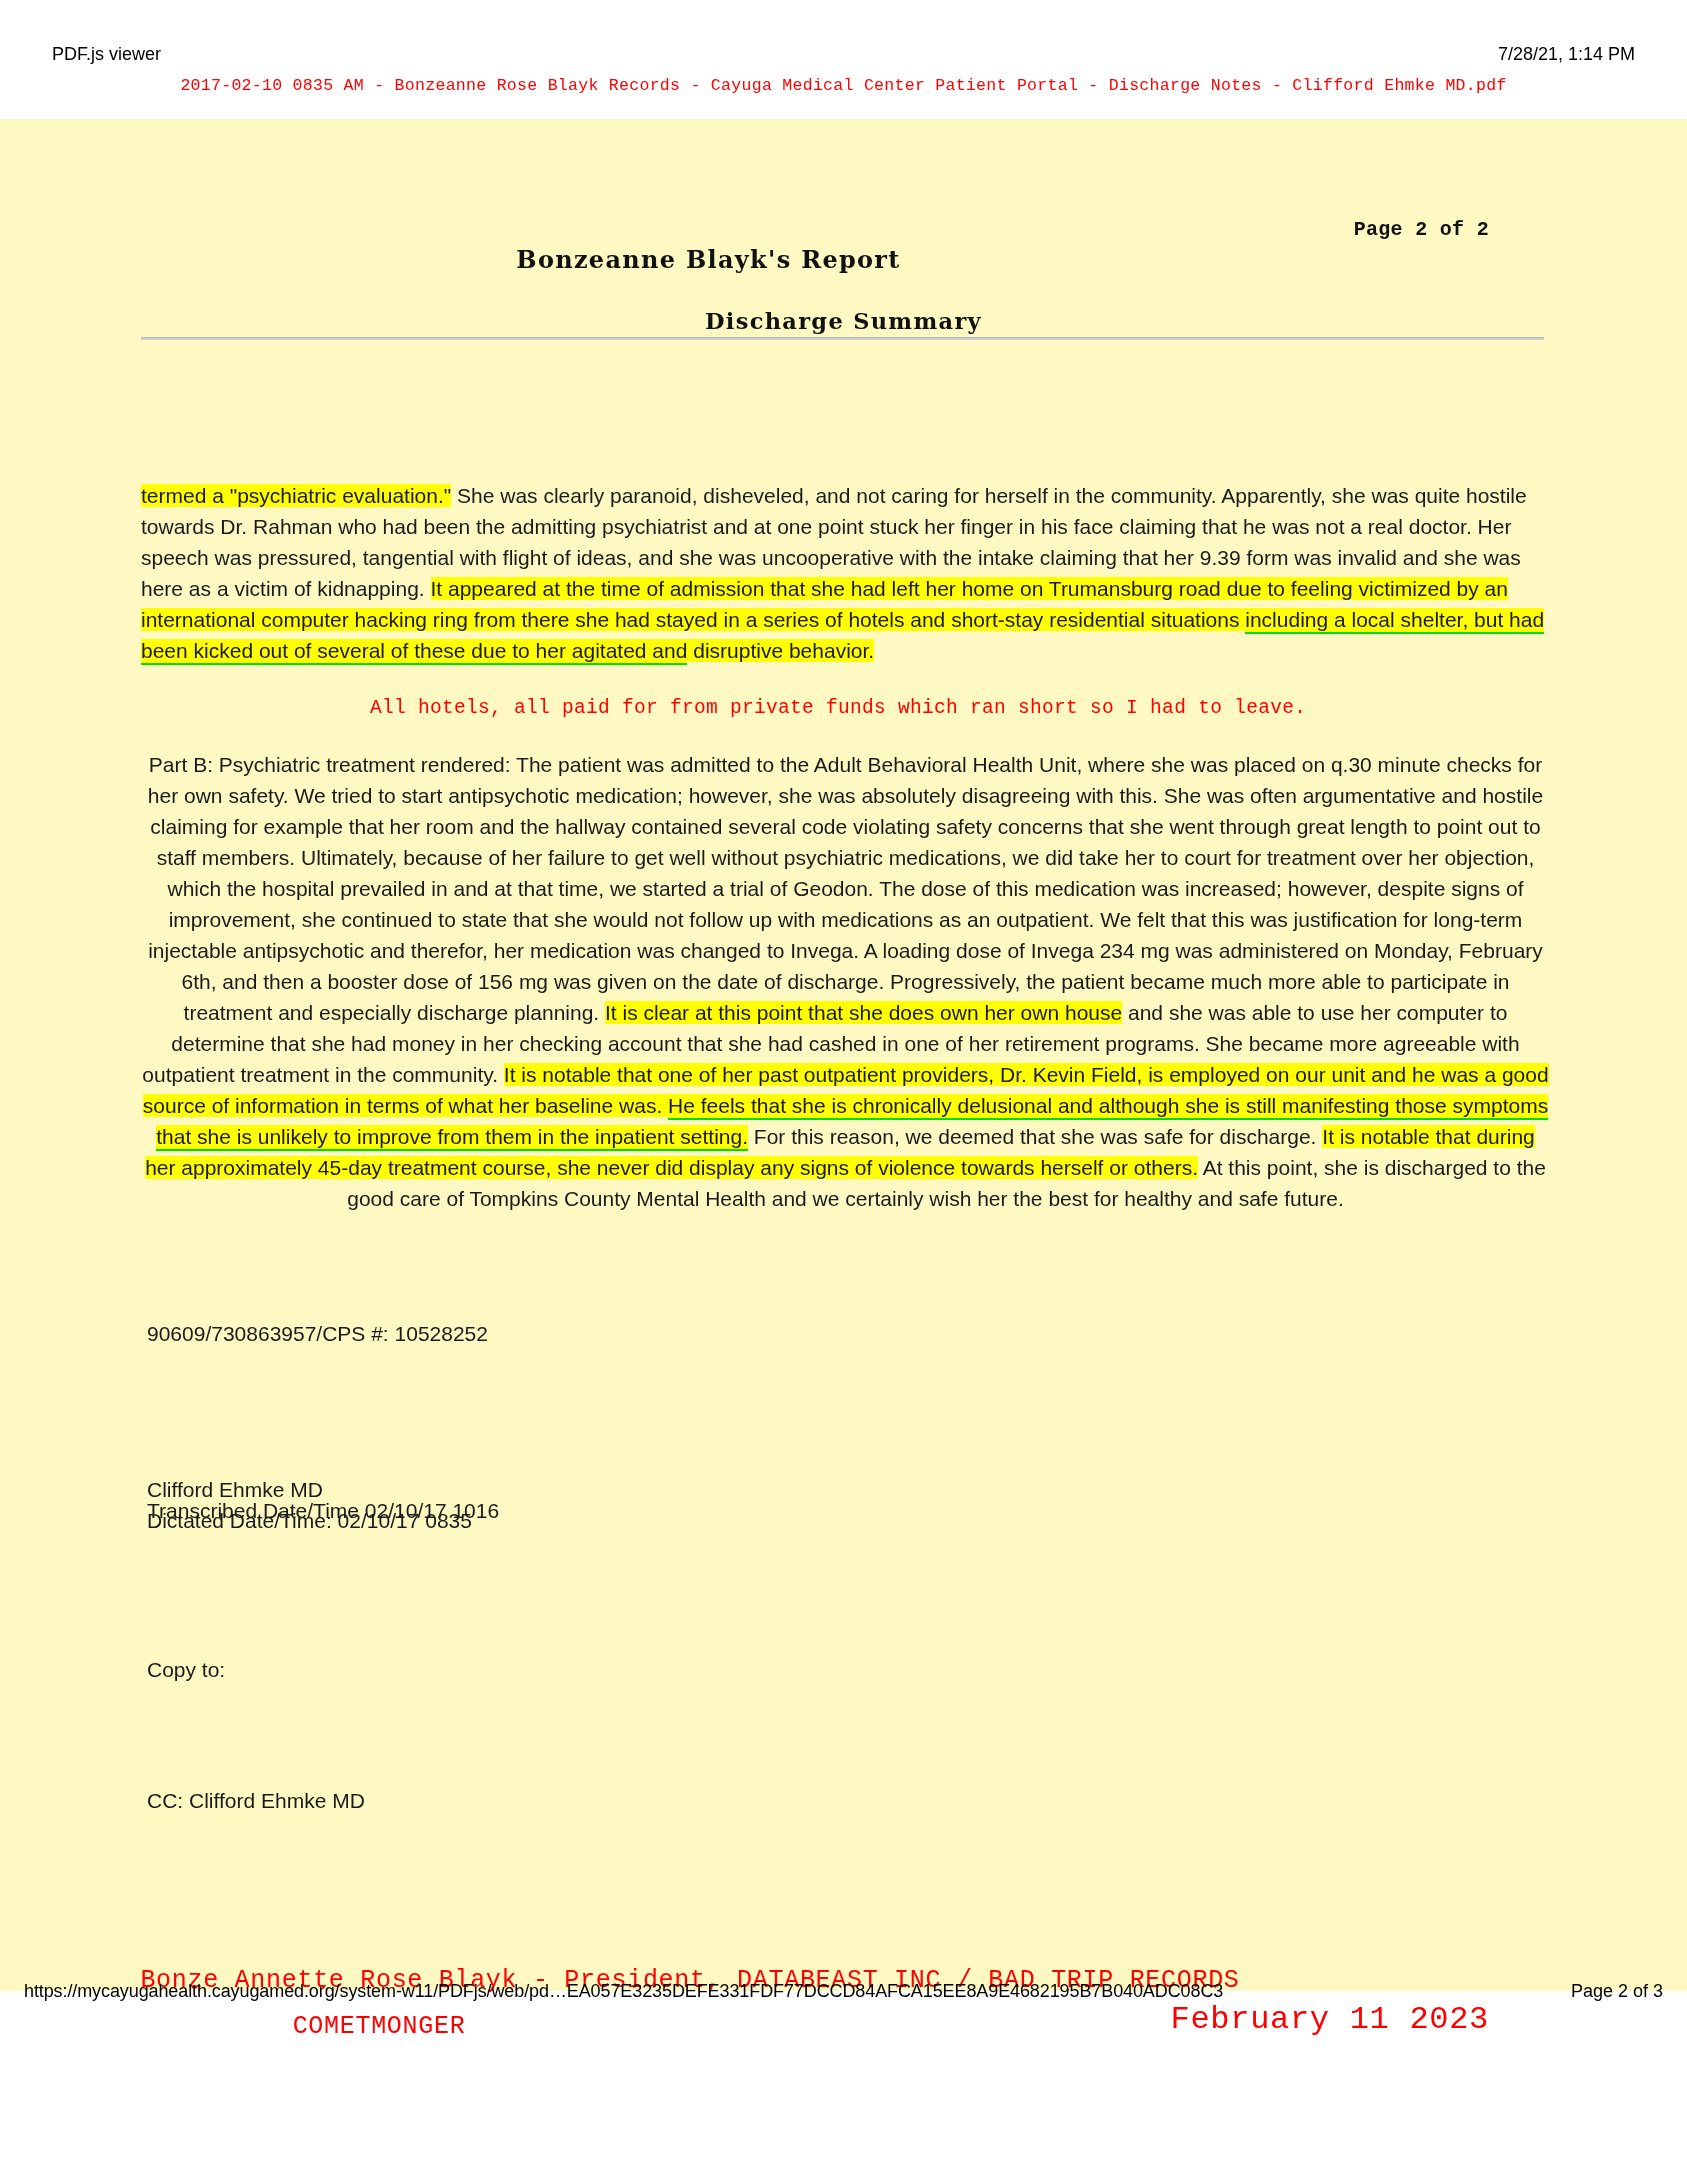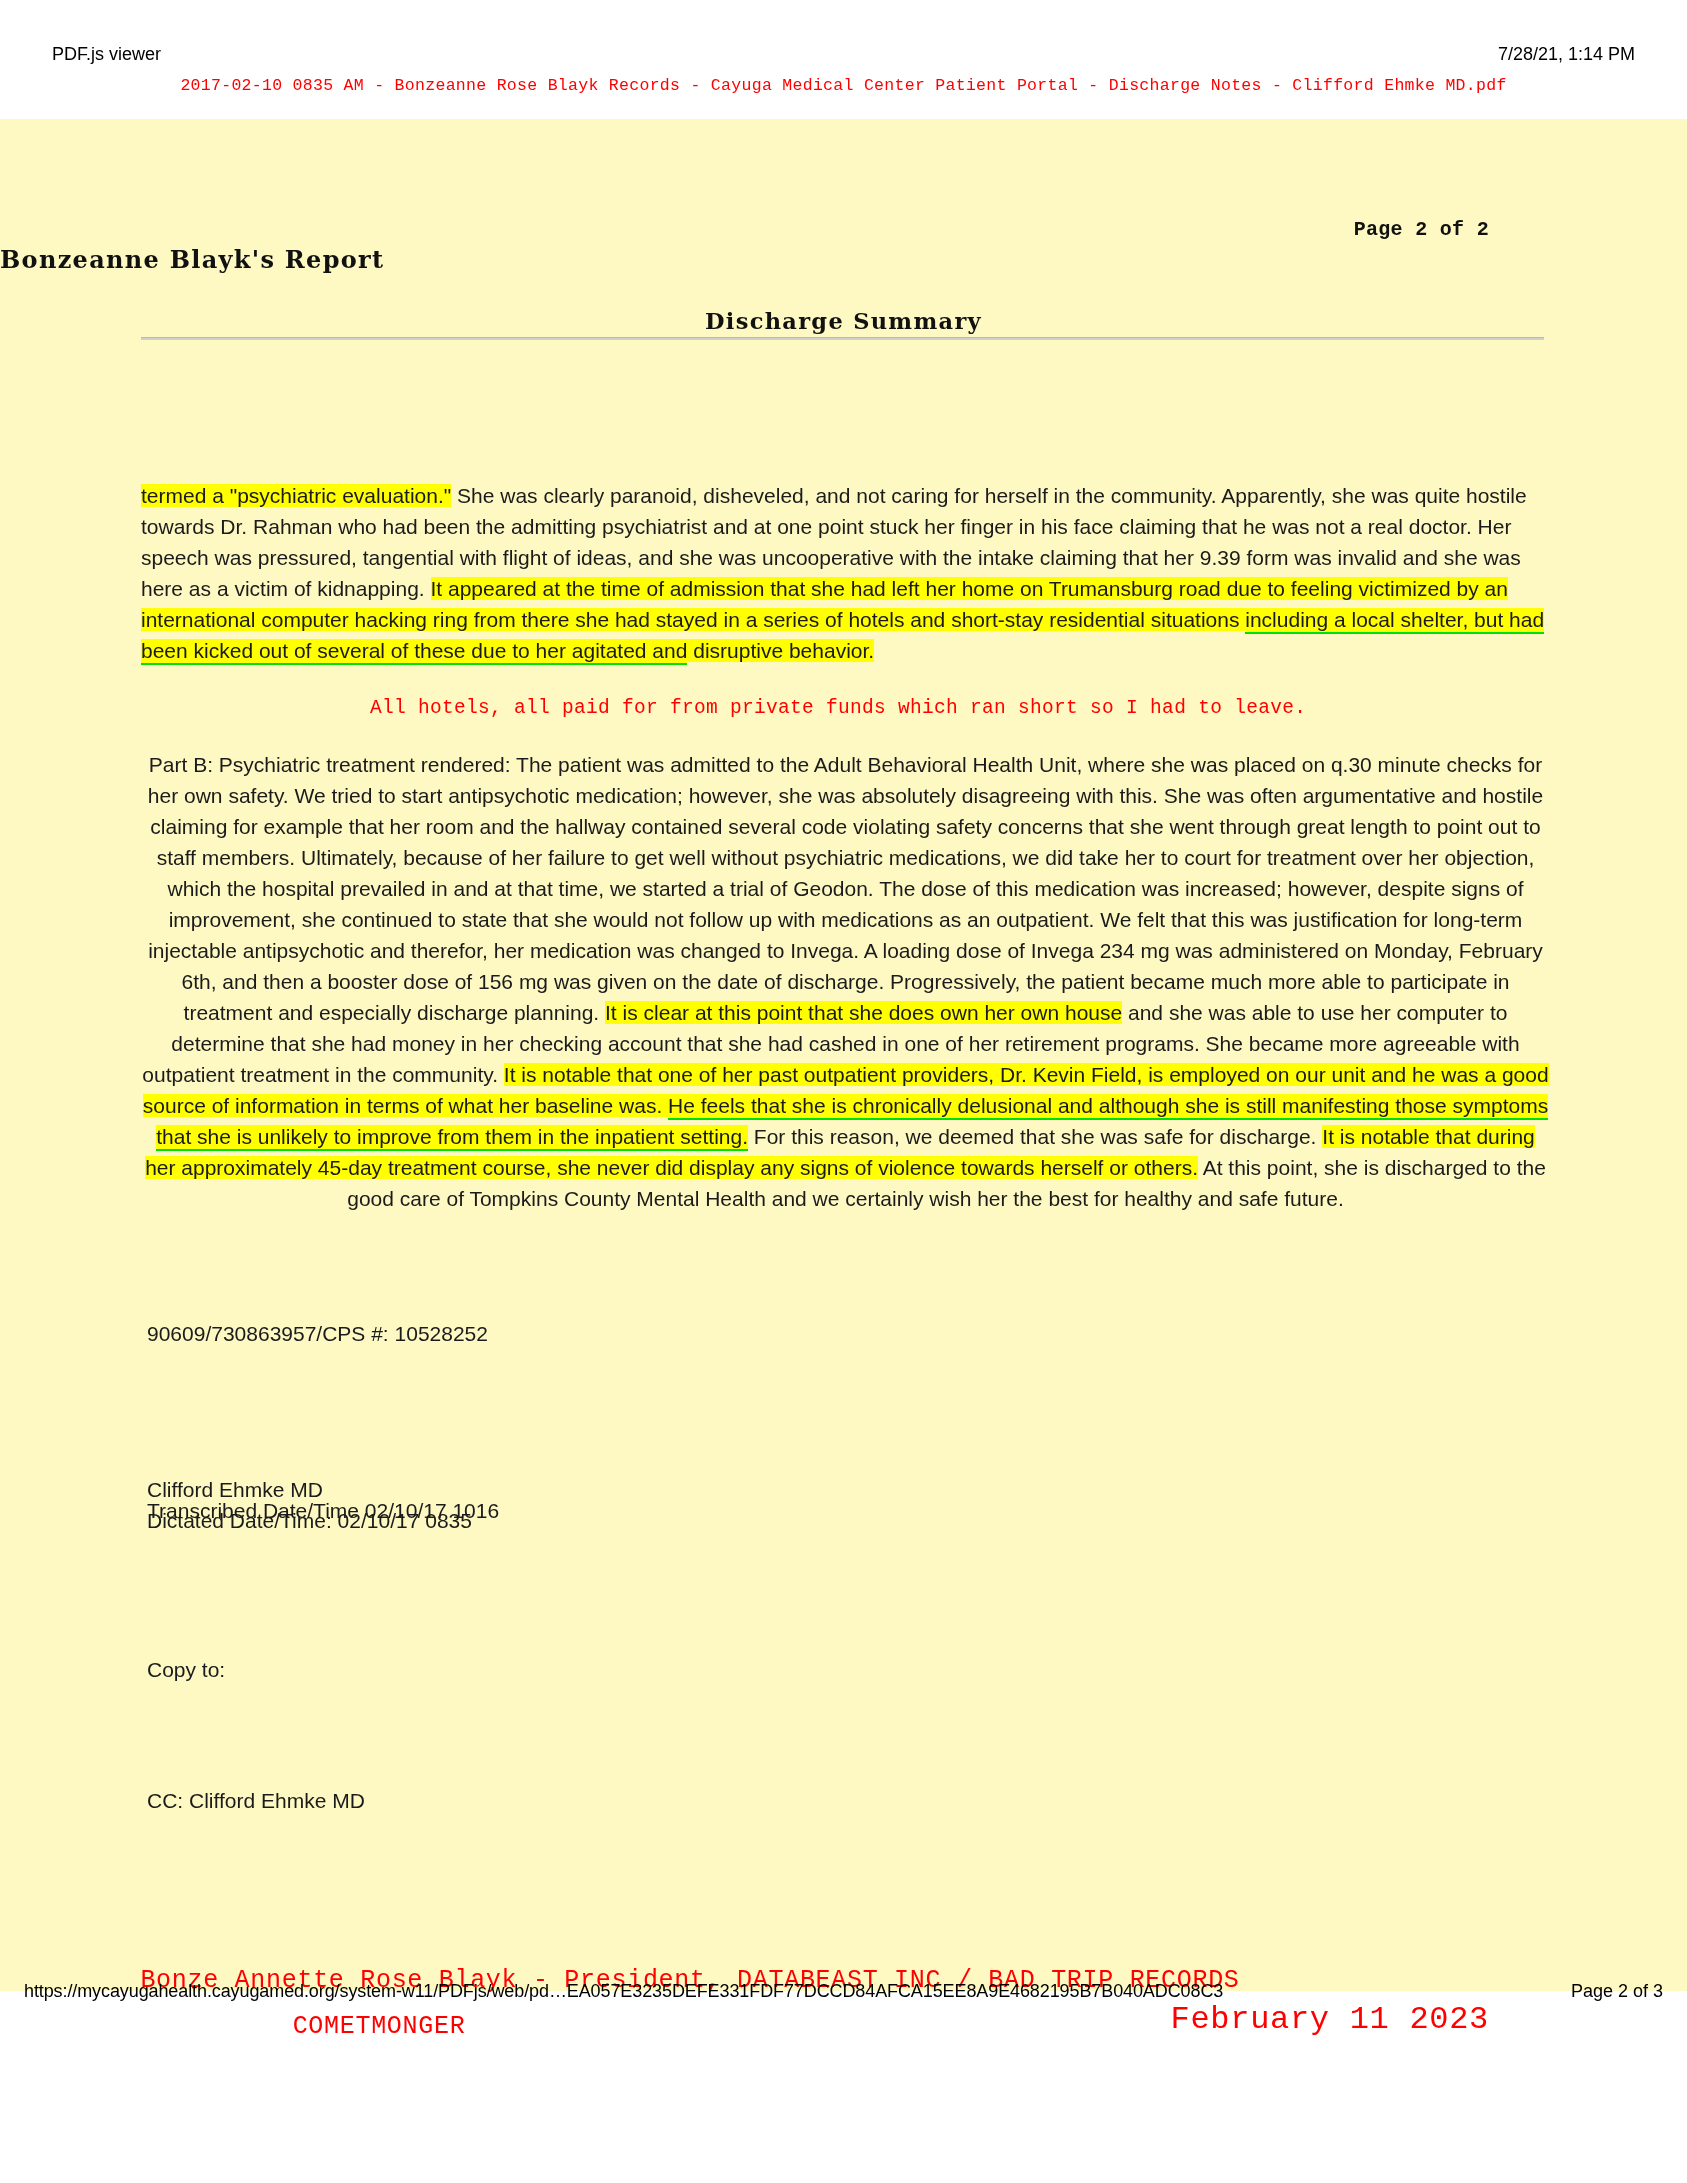--- a/index.html
+++ b/index.html
@@ -83,21 +83,21 @@
     font-weight: 700;
     color: #111;
     letter-spacing: 0.3px;
   }
 
   .report-title {
     position: absolute;
     top: 126px;
     left: 0;
     width: 1417px;
-    text-align: left;
+    text-align: center;
     font-family: "DejaVu Serif", "Liberation Serif", serif;
     font-weight: 700;
     font-size: 24px;
     color: #111;
     letter-spacing: 1.3px;
   }
   .report-subtitle {
     position: absolute;
     top: 189px;
     left: 0;

